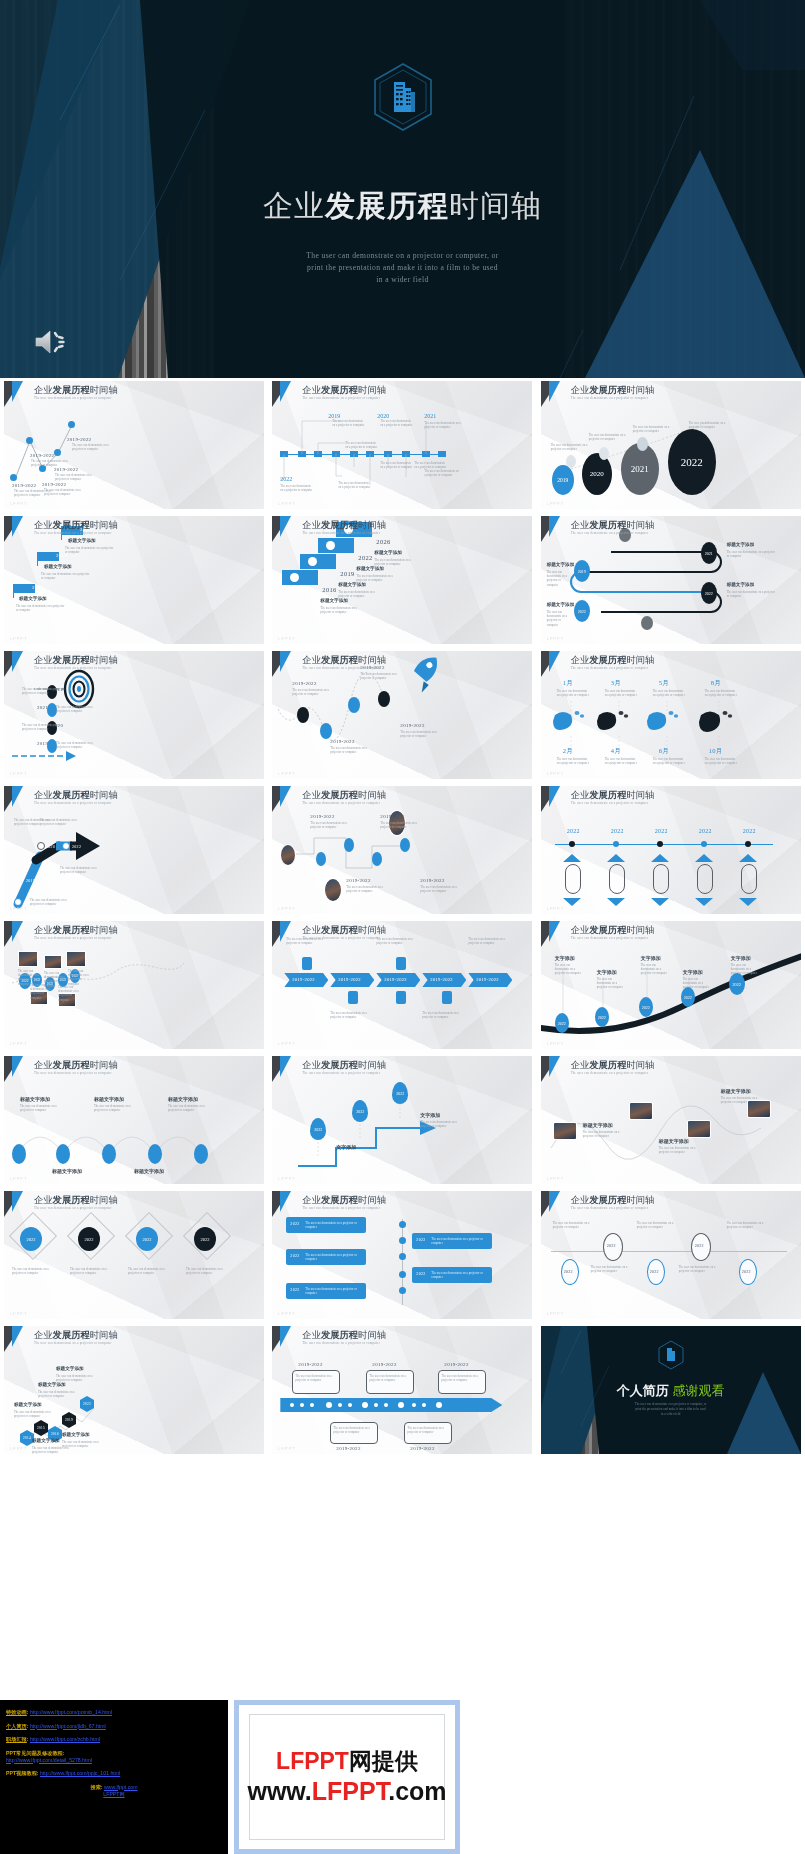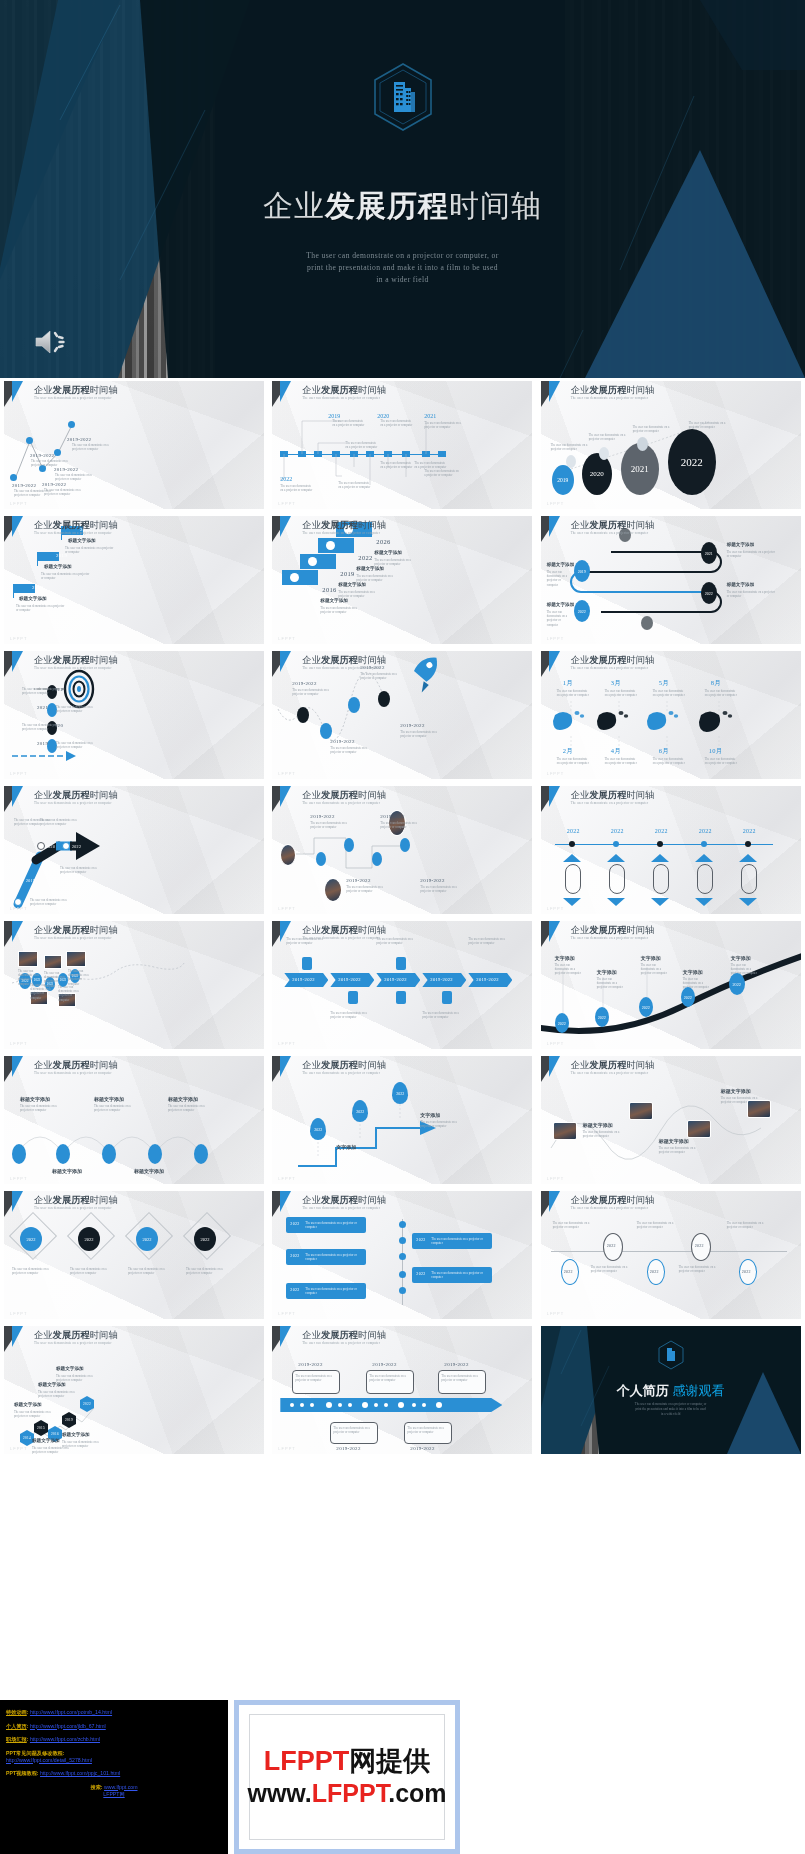--- a/index.html
+++ b/index.html
@@ -144,21 +144,21 @@
   .sd-left { position:absolute; left:0; top:0; width:70px; height:128px;
     background: repeating-linear-gradient(90deg,#6b7177 0 4px,#8a9096 4px 7px,#4d5359 7px 13px,#a2a8ad 13px 15px,#41474c 15px 22px),
                 repeating-linear-gradient(0deg, rgba(0,0,0,0.4) 0 3px, rgba(255,255,255,0.12) 3px 7px);
     background-blend-mode: normal, overlay; filter:grayscale(1) brightness(0.92);}
   .sd-right{ position:absolute; right:0; top:0; width:72px; height:128px;
     background: repeating-linear-gradient(90deg,#6b7177 0 4px,#8a9096 4px 7px,#4d5359 7px 13px,#a2a8ad 13px 15px,#41474c 15px 22px),
                 repeating-linear-gradient(0deg, rgba(0,0,0,0.4) 0 3px, rgba(255,255,255,0.12) 3px 7px);
     background-blend-mode: normal, overlay; filter:grayscale(1) brightness(0.92);}
   .sd-title { position:absolute; left:0; right:0; top:56px; text-align:center; font-size:13px; white-space:nowrap; z-index:5;}
   .sd-title .bold{ color:#f0f2f4; font-weight:700; }
-  .sd-title .thin{ color:#0ea5e9; font-weight:400; }
+  .sd-title .thin{ color:#84cc16; font-weight:400; }
   .sd-sub { position:absolute; left:56px; right:56px; top:76px; text-align:center;
     color:#6f7d87; font-size:3.2px; line-height:5px; font-family:"Liberation Serif",serif; z-index:5;}
 
   
   .footer { position:absolute; left:0; top:1700px; width:805px; height:154px; }
   .links-box {
     position:absolute; left:0; top:0; width:228px; height:154px; background:#000;
     padding:9px 6px 0 6px;
   }
   .lk-row { font-size:5.2px; line-height:7px; margin-bottom:6.5px; font-family:"Liberation Sans",sans-serif; }
@@ -167,21 +167,21 @@
   .lk-url { color:#3355ee; text-decoration:underline; }
   .lk-center { text-align:center; margin-top:4px; }
 
   .logo-box {
     position:absolute; left:234px; top:0; width:226px; height:154px;
     background:#fff; border:5px solid #adc6ec;
     display:flex; flex-direction:column; align-items:center; justify-content:center;
   }
   .logo-inner { border:1px solid #d5d8dc; width:196px; height:126px;
     display:flex; flex-direction:column; align-items:center; justify-content:center; }
-  .logo-l1 { font-size:27px; font-weight:700; white-space:nowrap; line-height:1.25; }
+  .logo-l1 { font-size:23px; font-weight:700; white-space:nowrap; line-height:1.25; }
   .logo-l2 { font-size:25px; font-weight:700; white-space:nowrap; line-height:1.25; }
   .rd { color:#e8231f; }
   .bk { color:#131313; }
   .footer-fill { position:absolute; left:460px; top:0; width:345px; height:154px; background:#fff; }
 </style>
 </head>
 <body>
 
 <div class="page">
 

